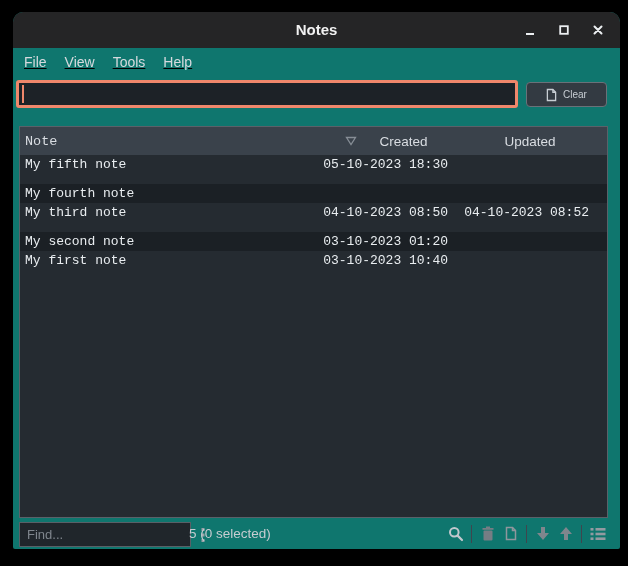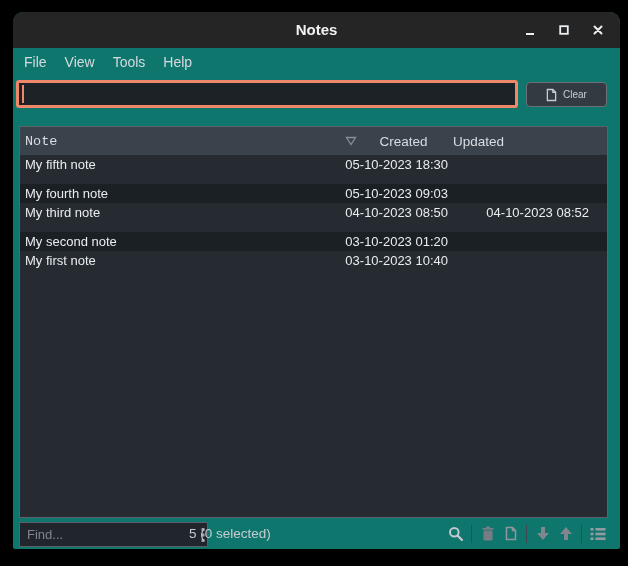--- a/index.html
+++ b/index.html
@@ -13,51 +13,51 @@
   
   .titlebar { position:absolute; left:0; top:0; width:100%; height:36px; background:#252526;
               border-radius:10px 10px 0 0; }
   .title { position:absolute; left:0; right:0; top:0; height:36px; line-height:36px;
            text-align:center; color:#f2f2f2; font-weight:bold; font-size:15px; }
   .controls { position:absolute; right:12px; top:0; height:36px; display:flex; align-items:center; gap:14px; }
   .ctl { width:20px; height:20px; display:flex; align-items:center; justify-content:center;
          color:#eceff1; cursor:default; }
 
   
-  .menubar { position:absolute; left:2px; top:36px; height:28px; display:flex; align-items:flex-start; }
+  .menubar { position:absolute; left:2px; top:36px; height:28px; display:flex; align-items:flex-start;text-decoration:underline; }
   .menubar span { padding:0 9px; color:#d6dade; font-size:14px; line-height:28px; }
 
   
   .search-input { position:absolute; left:3px; top:68px; width:502px; height:28px;
                   background:#1d2227; border:3px solid #ef876b; border-radius:3px; }
   .caret { position:absolute; left:3px; top:2px; width:2px; height:18px; background:#ef876b; }
   .clear-btn { position:absolute; left:513px; top:70px; width:81px; height:25px;
                background:#333a42; border:1px solid #6a7179; border-radius:4px;
                color:#c8ced4; font-size:10px; font-family:inherit;
                display:flex; align-items:center; justify-content:center; gap:6px; }
 
   
   .table { position:absolute; left:6px; top:114px; width:589px; height:392px;
            border:1px solid #5a6169; background:#252b31; overflow:hidden; }
   .thead { display:flex; height:28px; background:#3a424b; color:#d9dde2; font-size:13.5px; }
   .th { display:flex; align-items:center; }
   .th.c-note    { width:300px; padding-left:5px;font-family:Liberation Mono, monospace; }
   .th.c-created { width:133px; justify-content:center; gap:22px; }
-  .th.c-updated { width:154px; justify-content:flex-start; }
+  .th.c-updated { width:154px; justify-content:center; }
   .tr { display:flex; height:19px; color:#e9edf0; font-size:13px; }
   .tr.base { background:#252b31; }
   .tr.alt  { background:#1b2025;margin-top:10px; }
-  .td { display:flex; align-items:center; white-space:nowrap; overflow:hidden; }
+  .td { display:flex; align-items:center; white-space:nowrap; overflow:hidden;font-family:Liberation Mono, monospace; }
   .td.c-note    { width:300px; padding-left:5px; }
   .td.c-created { width:133px; justify-content:flex-end; padding-right:5px; }
   .td.c-updated { width:154px; justify-content:flex-end; padding-right:18px; }
 
   
   .statusbar { position:absolute; left:0; top:506px; width:100%; height:31px; }
-  .find { position:absolute; left:6px; top:4px; width:189px; height:25px;
+  .find { position:absolute; left:6px; top:4px; width:172px; height:25px;
           background:#20262b; border:1px solid #596067; }
   .find input { width:100%; height:100%; background:transparent; border:0; outline:none;
                 color:#cfd4d9; font-size:13px; padding:0 7px; font-family:inherit; }
   .find input::placeholder { color:#7f868d; }
   .dots-btn { position:absolute; left:183px; top:4px; width:14px; height:25px;
               display:flex; align-items:center; justify-content:center; color:#9aa1a8; }
   .status { position:absolute; left:176px; top:0; width:160px; height:31px; line-height:31px;
             color:#c6ccd1; font-size:13.5px; }
   .tools { position:absolute; right:11px; top:0; height:31px; display:flex; align-items:center; }
   .tool { width:23px; height:22px; display:flex; align-items:center; justify-content:center; }
@@ -126,21 +126,20 @@
       </div>
       <div id="rows">
         <div class="tr base">
           <div class="td c-note">My fifth note</div>
           <div class="td c-created">05-10-2023 18:30</div>
           <div class="td c-updated"></div>
         </div>
 
         <div class="tr alt">
           <div class="td c-note">My fourth note</div>
-          <div class="td c-created">05-10-2023 09:03</div>
           <div class="td c-updated"></div>
         </div>
 
         <div class="tr base">
           <div class="td c-note">My third note</div>
           <div class="td c-created">04-10-2023 08:50</div>
           <div class="td c-updated">04-10-2023 08:52</div>
         </div>
 
         <div class="tr alt">

